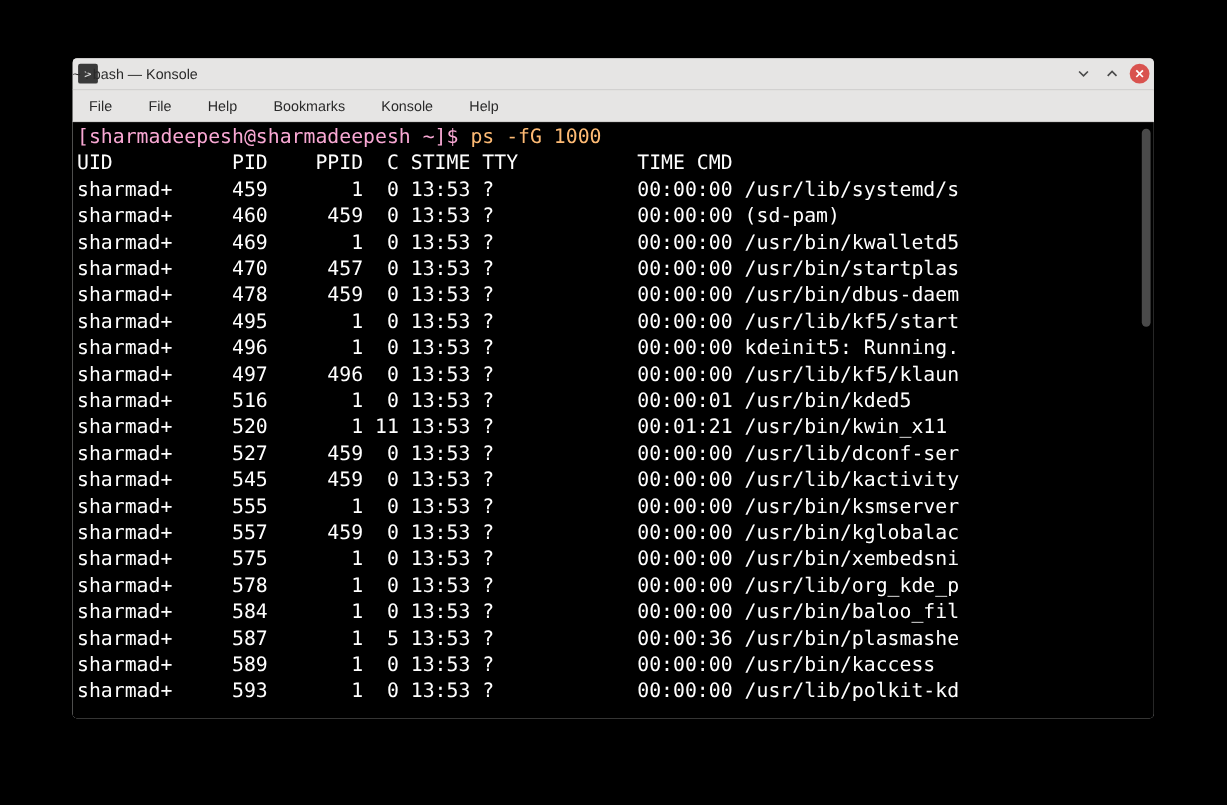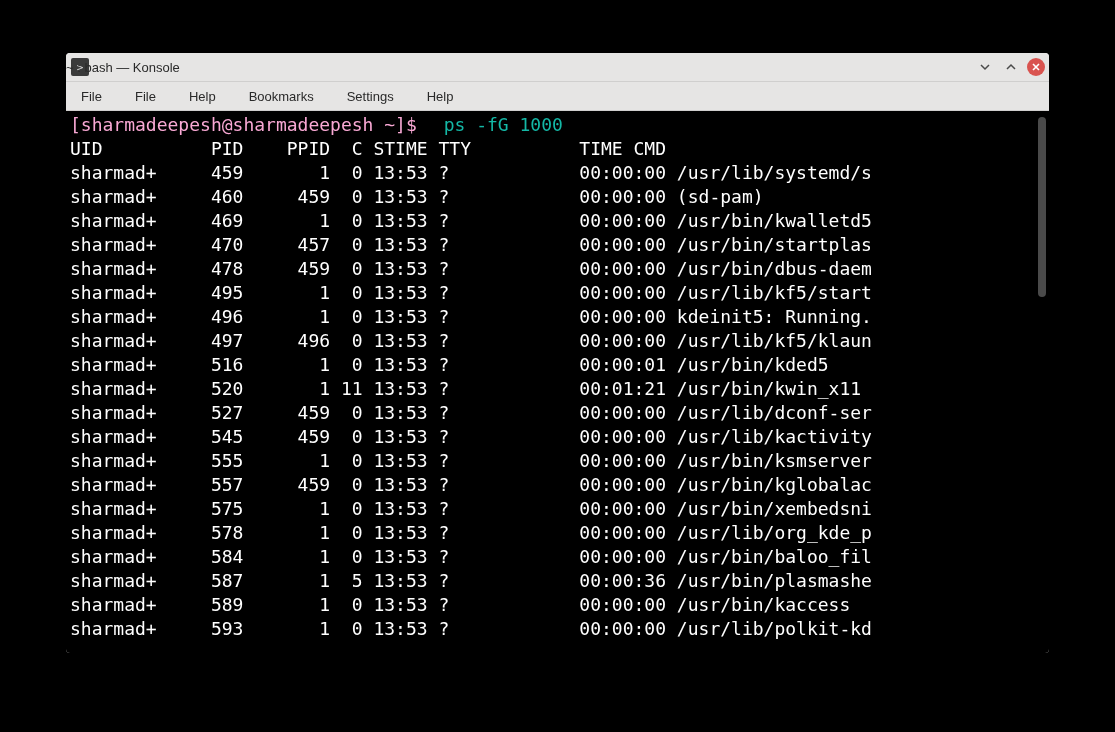--- a/index.html
+++ b/index.html
@@ -111,21 +111,21 @@
   .scrollbar {
     position: absolute;
     right: 3px;
     top: 6px;
     width: 8px;
     height: 180px;
     background: #4a4a4a;
     border-radius: 4px;
   }
   .prompt-user { color: #f9a8d4; }
-  .prompt-cmd { color: #14b8a6; margin-left: 16px; }
+  .prompt-cmd { color: #fdba74; }
   .row { display: block; }
 </style>
 </head>
 <body>
 
 <div class="window">
 
   <div class="titlebar">
     <div class="app-icon">
       <span>&gt;</span>
@@ -148,21 +148,21 @@
           </svg>
       </div>
     </div>
   </div>
 
   <div class="menubar">
     <div class="menu-item">File</div>
     <div class="menu-item">File</div>
     <div class="menu-item">Help</div>
     <div class="menu-item">Bookmarks</div>
-    <div class="menu-item">Settings</div>
+    <div class="menu-item">Konsole</div>
     <div class="menu-item">Help</div>
   </div>
 
   <div class="terminal-area">
     <div class="terminal-content"><span class="row"><span class="prompt-user">[sharmadeepesh@sharmadeepesh ~]$ </span><span class="prompt-cmd">ps -fG 1000</span></span><span class="row">UID          PID    PPID  C STIME TTY          TIME CMD</span><span class="row">sharmad+     459       1  0 13:53 ?            00:00:00 /usr/lib/systemd/s</span><span class="row">sharmad+     460     459  0 13:53 ?            00:00:00 (sd-pam)</span><span class="row">sharmad+     469       1  0 13:53 ?            00:00:00 /usr/bin/kwalletd5</span><span class="row">sharmad+     470     457  0 13:53 ?            00:00:00 /usr/bin/startplas</span><span class="row">sharmad+     478     459  0 13:53 ?            00:00:00 /usr/bin/dbus-daem</span><span class="row">sharmad+     495       1  0 13:53 ?            00:00:00 /usr/lib/kf5/start</span><span class="row">sharmad+     496       1  0 13:53 ?            00:00:00 kdeinit5: Running.</span><span class="row">sharmad+     497     496  0 13:53 ?            00:00:00 /usr/lib/kf5/klaun</span><span class="row">sharmad+     516       1  0 13:53 ?            00:00:01 /usr/bin/kded5</span><span class="row">sharmad+     520       1 11 13:53 ?            00:01:21 /usr/bin/kwin_x11</span><span class="row">sharmad+     527     459  0 13:53 ?            00:00:00 /usr/lib/dconf-ser</span><span class="row">sharmad+     545     459  0 13:53 ?            00:00:00 /usr/lib/kactivity</span><span class="row">sharmad+     555       1  0 13:53 ?            00:00:00 /usr/bin/ksmserver</span><span class="row">sharmad+     557     459  0 13:53 ?            00:00:00 /usr/bin/kglobalac</span><span class="row">sharmad+     575       1  0 13:53 ?            00:00:00 /usr/bin/xembedsni</span><span class="row">sharmad+     578       1  0 13:53 ?            00:00:00 /usr/lib/org_kde_p</span><span class="row">sharmad+     584       1  0 13:53 ?            00:00:00 /usr/bin/baloo_fil</span><span class="row">sharmad+     587       1  5 13:53 ?            00:00:36 /usr/bin/plasmashe</span><span class="row">sharmad+     589       1  0 13:53 ?            00:00:00 /usr/bin/kaccess</span><span class="row">sharmad+     593       1  0 13:53 ?            00:00:00 /usr/lib/polkit-kd</span></div>
     <div class="scrollbar"></div>
   </div>
 
 </div>
 

